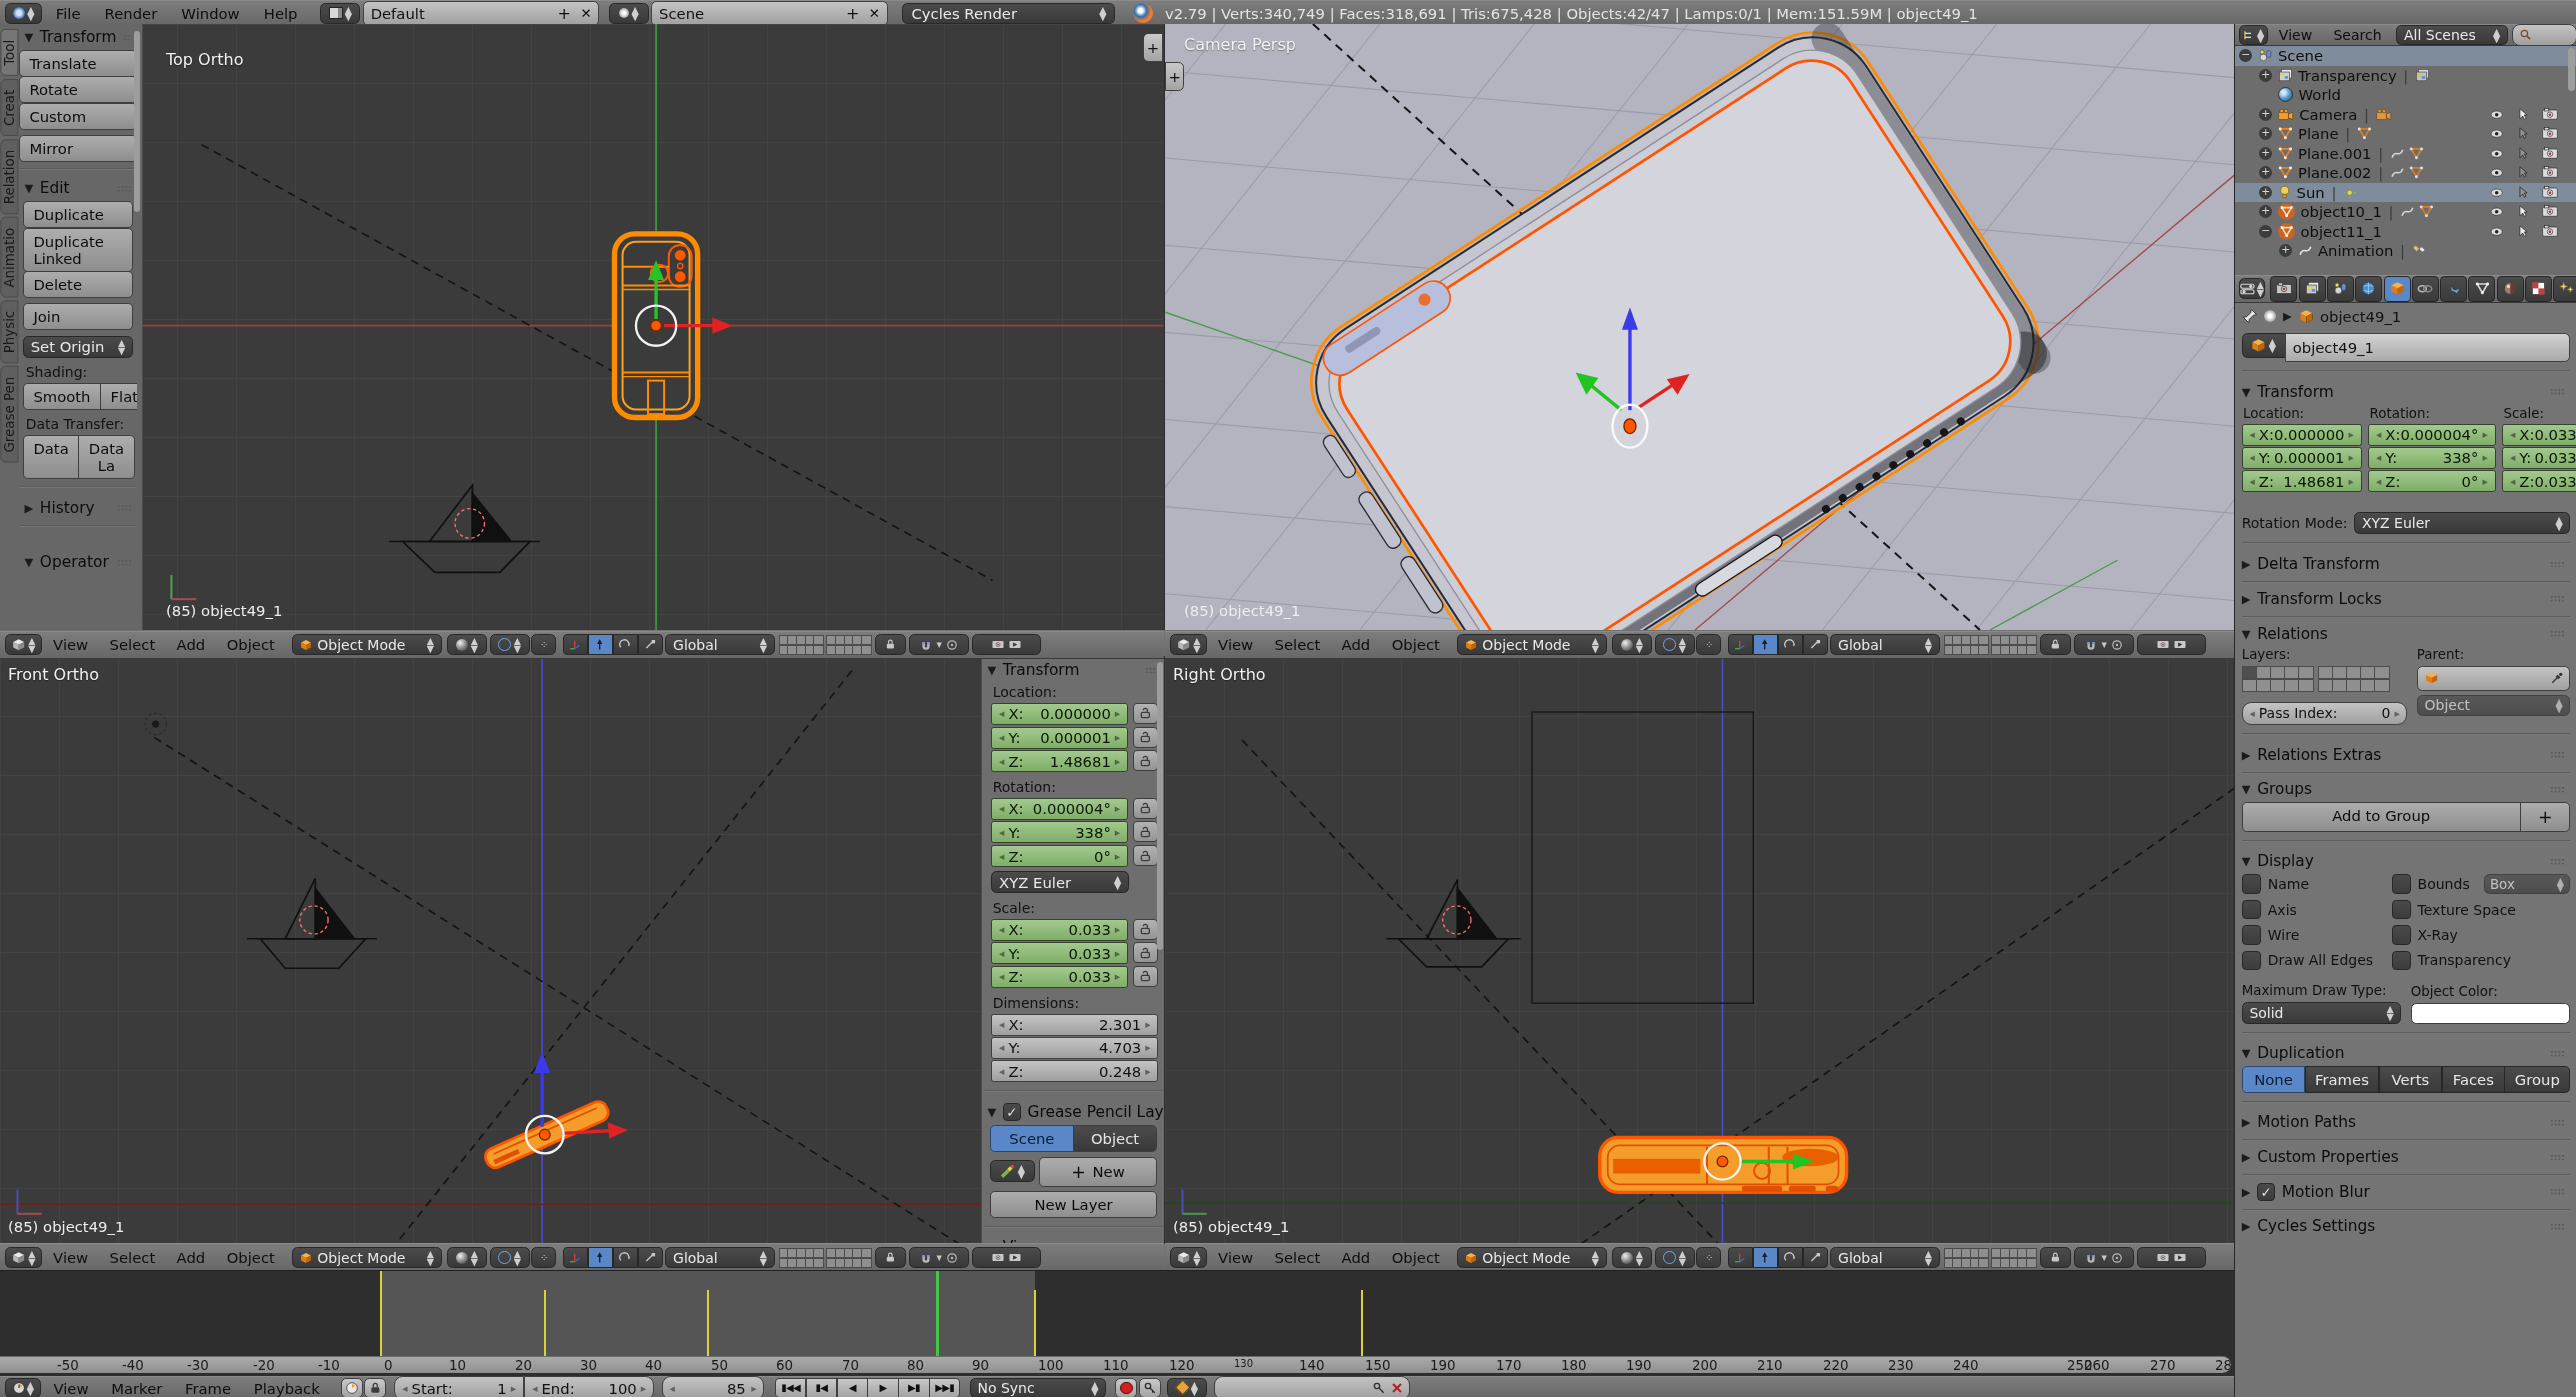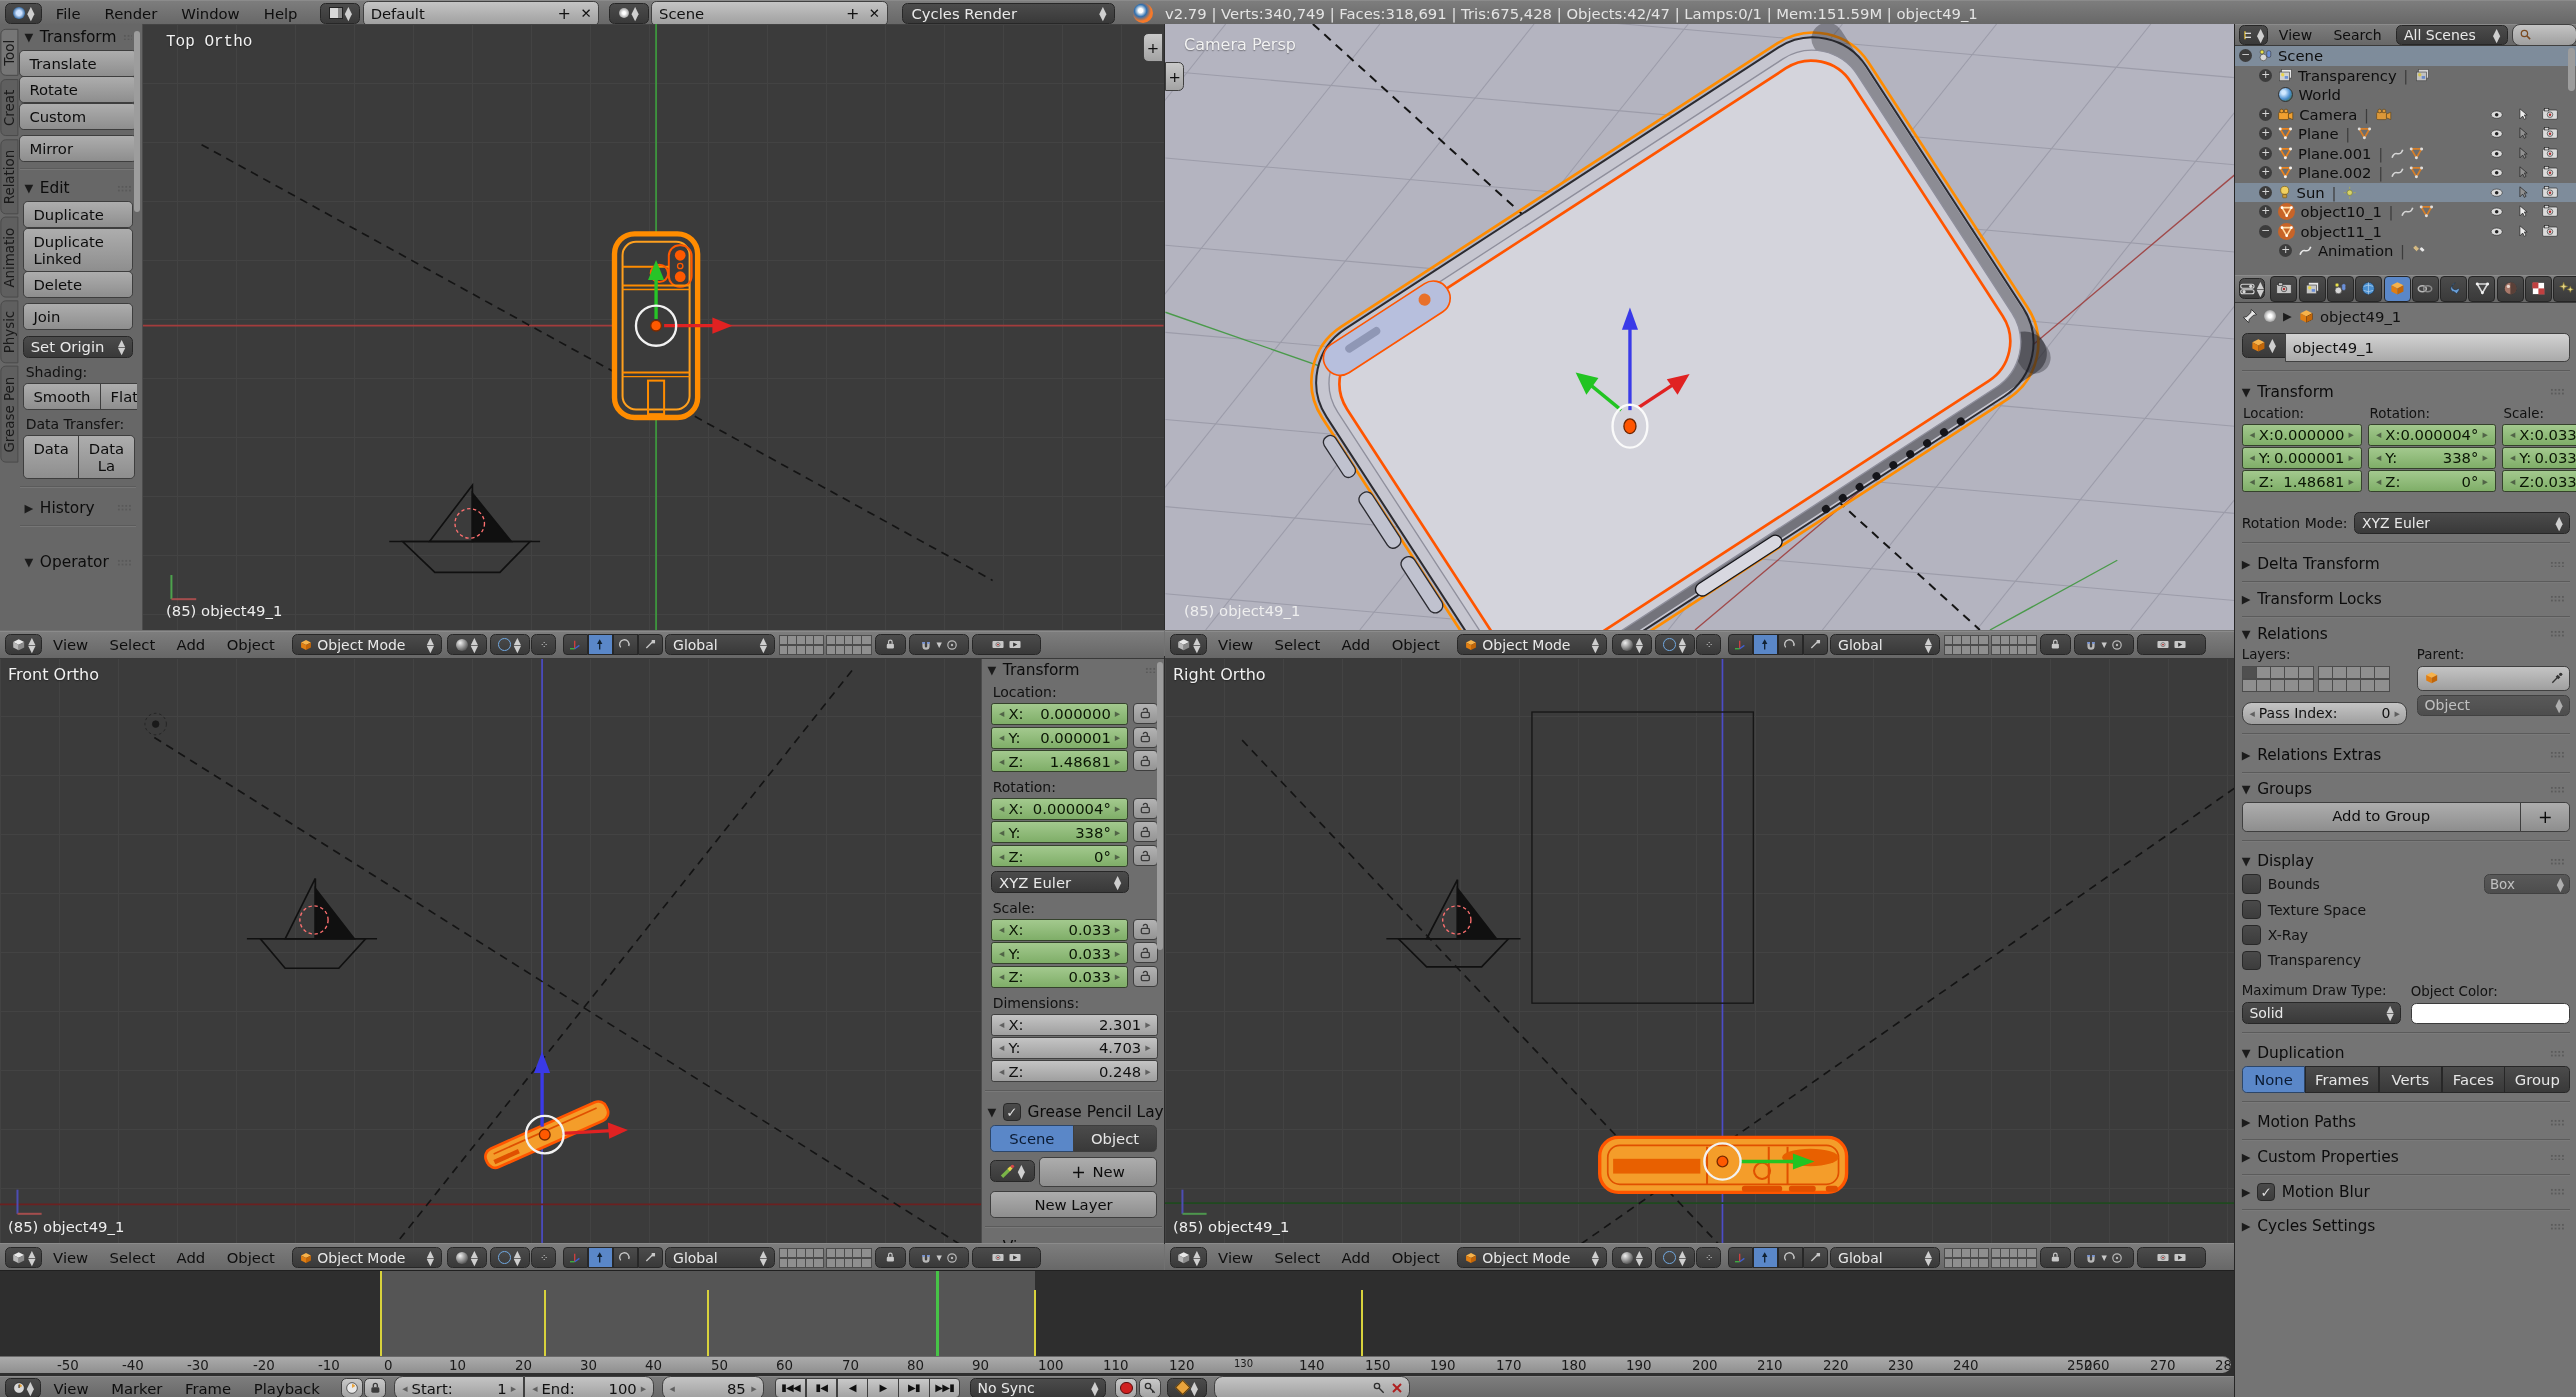--- a/index.html
+++ b/index.html
@@ -118,21 +118,21 @@
         <path d="M1092 450 L1062 438 L1062 462 Z" fill="#e02222"></path>
         <circle cx="978" cy="450" r="30" fill="none" stroke="#f2f2f2" stroke-width="3.5"></circle>
         <circle cx="978" cy="450" r="8" fill="#ff5900" stroke="#7a2a00" stroke-width="2"></circle>
       </g>
 
       <g opacity="0.9">
         <line x1="255" y1="858" x2="255" y2="822" stroke="#4fae4f" stroke-width="3"></line>
         <line x1="255" y1="858" x2="292" y2="858" stroke="#b05050" stroke-width="3"></line>
       </g>
     </svg>
-    <div class="vp-label" style="left:166px;top:9px;font-family:Liberation Mono, monospace;">Top Ortho</div>
+    <div class="vp-label" style="left:166px;top:26px;">Top Ortho</div>
     <div class="vp-info" style="left:166px;top:578px;">(85) object49_1</div>
     <div class="abs wlight" style="right:1.3px;top:9.4px;width:17.4px;height:27px;display:flex;align-items:center;justify-content:center;font-size:14.8px;border-radius:5.4px 0 0 5.4px;">+</div>
 
     <div class="abs" style="left:0;top:0;width:142px;height:606px;background:#676767;border-right:0.7px solid #4c4c4c;">
       <div class="abs" id="shelf-tabs" style="left:0;top:2.7px;width:17.4px;">
           <div class="shelftab active">Tool</div>
           <div class="shelftab">Creat</div>
           <div class="shelftab">Relation</div>
           <div class="shelftab">Animatio</div>
           <div class="shelftab">Physic</div>
@@ -1891,20 +1891,38 @@
         <div class="btn btnc" style="flex:1;text-align:center;border-radius:4.7px 0 0 4.7px;">Add to Group</div>
         <div class="btn btnc" style="width:29.5px;border-radius:0 4.7px 4.7px 0;margin-left:-0.7px;text-align:center;font-size:17.4px;">+</div>
       </div>
       <div class="sep" style="margin:8px 0;"></div>
       <div class="panelhdr" style="padding-left:0;">
           <span class="tri">▼</span>
           <span>Display</span>
           <span class="grip"></span>
         </div>
       <div style="display:flex;gap:5.4px;">
+        <div id="disp-left" style="flex:1.05;">
+            <div style="display:flex;align-items:center;gap:6.7px;margin-bottom:6px;">
+      <span class="cb"></span>
+      <span style="font-size:14px;white-space:nowrap;">Name</span>
+            </div>
+            <div style="display:flex;align-items:center;gap:6.7px;margin-bottom:6px;">
+      <span class="cb"></span>
+      <span style="font-size:14px;white-space:nowrap;">Axis</span>
+            </div>
+            <div style="display:flex;align-items:center;gap:6.7px;margin-bottom:6px;">
+      <span class="cb"></span>
+      <span style="font-size:14px;white-space:nowrap;">Wire</span>
+            </div>
+            <div style="display:flex;align-items:center;gap:6.7px;margin-bottom:6px;">
+      <span class="cb"></span>
+      <span style="font-size:14px;white-space:nowrap;">Draw All Edges</span>
+            </div>
+          </div>
         <div id="disp-right" style="flex:1.3;">
             <div style="display:flex;align-items:center;gap:6.7px;margin-bottom:6px;">
       <span class="cb"></span>
       <span style="font-size:14px;white-space:nowrap;">Bounds</span>
               <div class="wdark" style="width:74px;height:17.4px;margin-left:auto;display:flex;align-items:center;padding:0 5.4px;font-size:13.4px;opacity:.65;">
                 <span>Box</span>
                 <span class="updn" style="margin-left:auto;">▲<br>▼</span>
               </div>
             </div>
             <div style="display:flex;align-items:center;gap:6.7px;margin-bottom:6px;">

